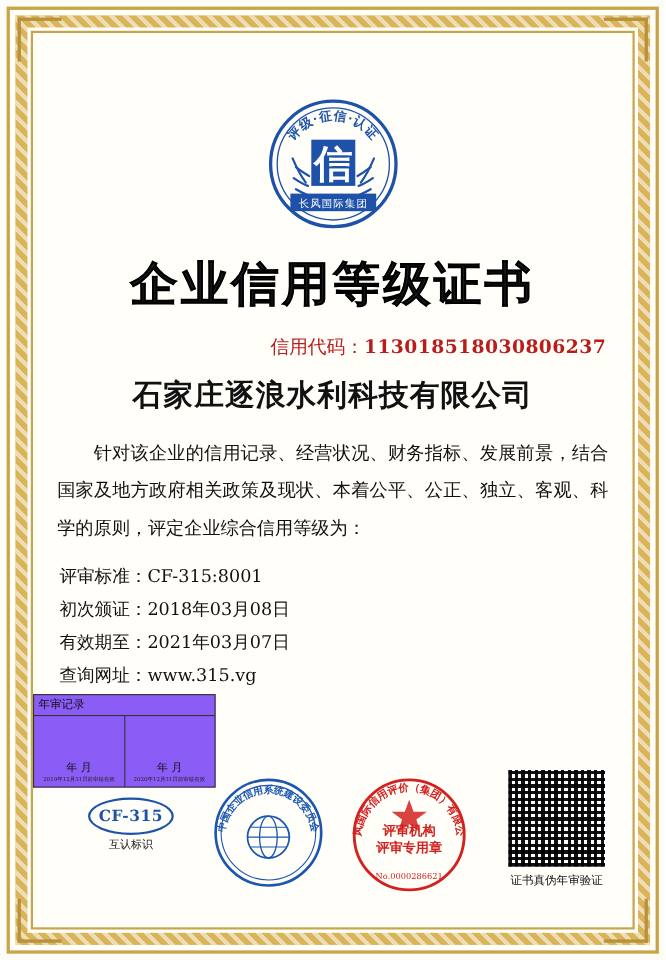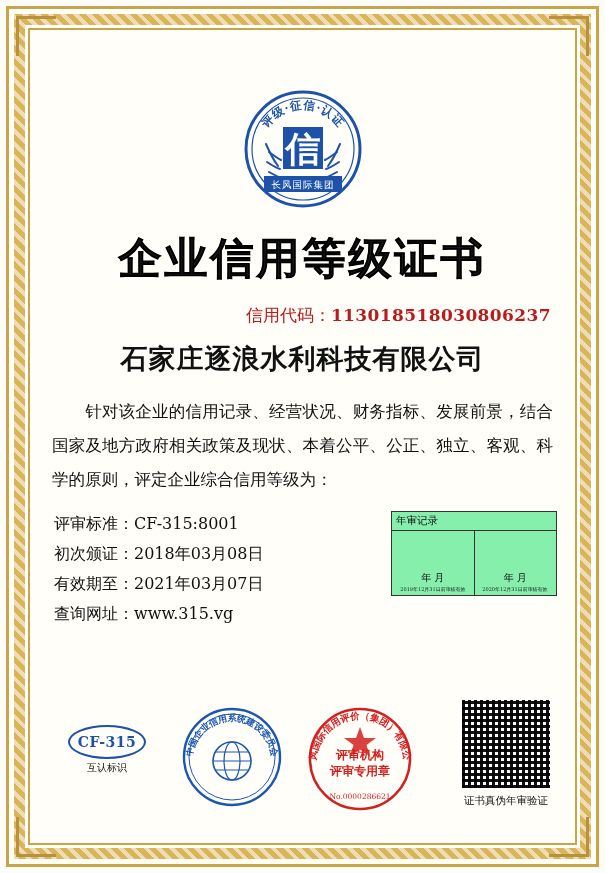--- a/index.html
+++ b/index.html
@@ -139,38 +139,39 @@
     font-weight: bold;
     letter-spacing: 2px;
   }
   .grade .grade-suffix { font-size: 36px; }
 
   
   .details-row {
     margin-top: 12px;
     display: flex;
     align-items: flex-start;
+    flex-direction: column;
   }
   .details {
     padding-left: 24px;
     font-size: 16px;
     line-height: 30px;
     color: #111;
     font-family: "DejaVu Serif", serif;
     flex: 0 0 auto;
   }
   .spacer { flex: 1 1 auto; }
 
   .annual-box {
     width: 164px;
     margin-right: 18px;
     margin-top: 2px;
     border: 1px solid #333;
     font-family: "DejaVu Serif", serif;
-    background: #86efac;
+    background: #8b5cf6;
   }
   .annual-title {
     font-size: 10.5px;
     padding: 2px 4px;
     border-bottom: 1px solid #333;
     color: #111;
   }
   .annual-cells {
     display: flex;
     height: 64px;
@@ -194,21 +195,21 @@
     font-size: 5.2px;
     color: #222;
     line-height: 7px;
     padding-bottom: 2px;
     transform: scale(0.96);
   }
 
   
   .seals {
     position: absolute;
-    left: 0;
+    left: 12px;
     right: 0;
     bottom: 6px;
     height: 140px;
   }
   .seal {
     position: absolute;
     text-align: center;
   }
   .seal-caption {
     font-size: 10px;

